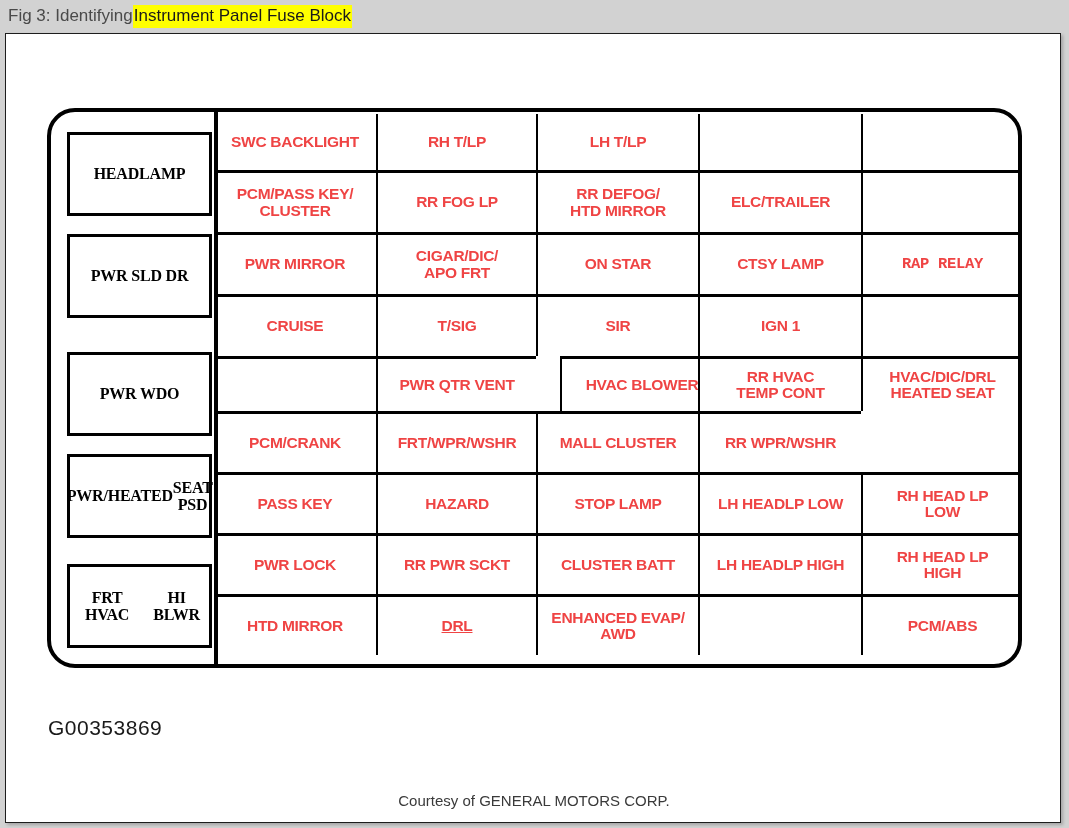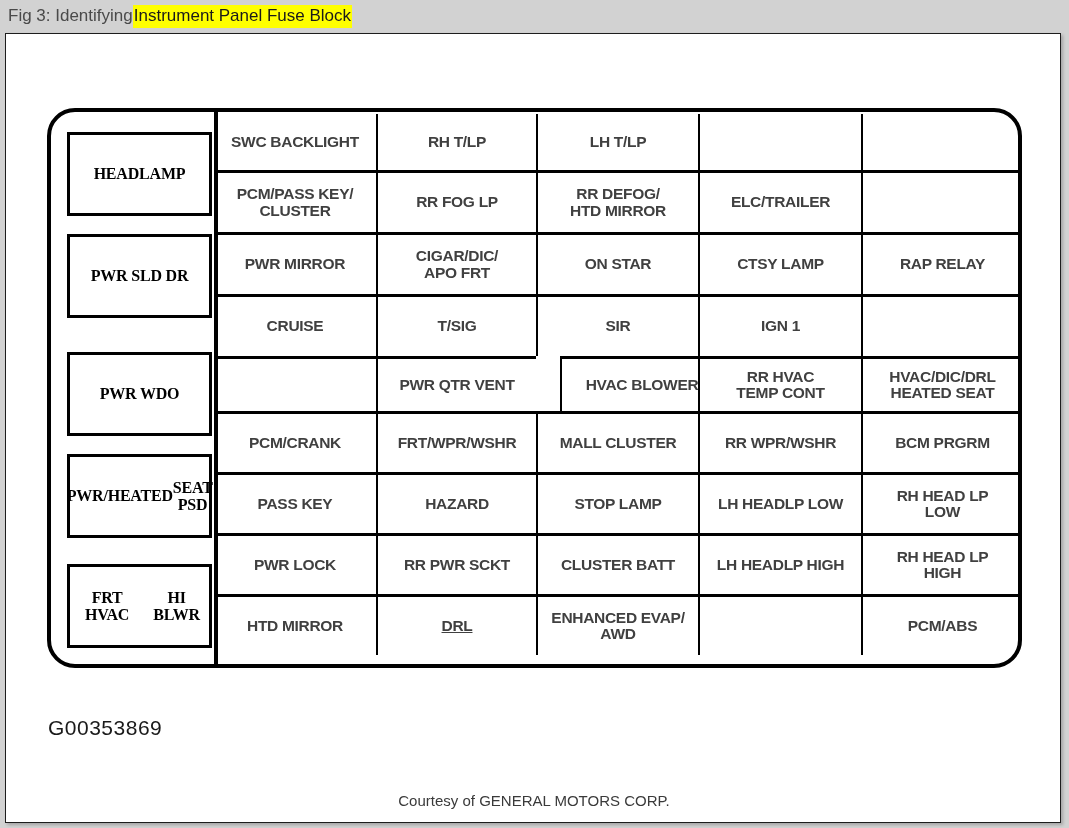--- a/index.html
+++ b/index.html
@@ -66,21 +66,21 @@
   }
   
   .grid{
     position:absolute;left:167px;top:0;width:808px;height:560px;
   }
   .cell{
     position:absolute;
     box-sizing:border-box;
     display:flex;align-items:center;justify-content:center;
     text-align:center;
-    font-size:15.5px;font-weight:bold;color:#404040;
+    font-size:15.5px;font-weight:bold;color:#ef4444;
     letter-spacing:-0.3px;line-height:1.06;
     padding:0 2px;
   }
   .cell.hsep{border-top:3px solid #000;}
   .cell.vsep{border-left:2.5px solid #000;}
   .cell span{display:block;}
   
   .fig-id{
     position:absolute;left:42px;top:682px;
     font-size:21px;color:#1a1a1a;
@@ -194,21 +194,21 @@
             <div>
               <span>CIGAR/DIC/</span>
               <span>APO FRT</span>
             </div>
           </div>
           <div class="cell hsep vsep" style="left: 484px; top: 124px; width: 163px; height: 62px;">
             <div>
               <span>CTSY LAMP</span>
             </div>
           </div>
-          <div class="cell hsep vsep" style="left: 647px; top: 124px; width: 161px; height: 62px;">
+          <div class="cell hsep vsep" style="left: 647px; top: 124px; width: 161px; height: 62px; font-family: Liberation Mono, monospace;">
             <div>
               <span>RAP RELAY</span>
             </div>
           </div>
           <div class="cell hsep" style="left: 0px; top: 186px; width: 162px; height: 62px;">
             <div>
               <span>CRUISE</span>
             </div>
           </div>
           <div class="cell hsep vsep" style="left: 162px; top: 186px; width: 160px; height: 62px;">
@@ -269,25 +269,20 @@
             </div>
           </div>
           <div class="cell hsep vsep" style="left: 322px; top: 303px; width: 162px; height: 61px;">
             <div>
               <span>MALL CLUSTER</span>
             </div>
           </div>
           <div class="cell hsep vsep" style="left: 484px; top: 303px; width: 163px; height: 61px;">
             <div>
               <span>RR WPR/WSHR</span>
-            </div>
-          </div>
-          <div class="cell hsep vsep" style="left: 647px; top: 303px; width: 161px; height: 61px;">
-            <div>
-              <span>BCM PRGRM</span>
             </div>
           </div>
           <div class="cell hsep" style="left: 0px; top: 364px; width: 162px; height: 61px;">
             <div>
               <span>PASS KEY</span>
             </div>
           </div>
           <div class="cell hsep vsep" style="left: 162px; top: 364px; width: 160px; height: 61px;">
             <div>
               <span>HAZARD</span>

